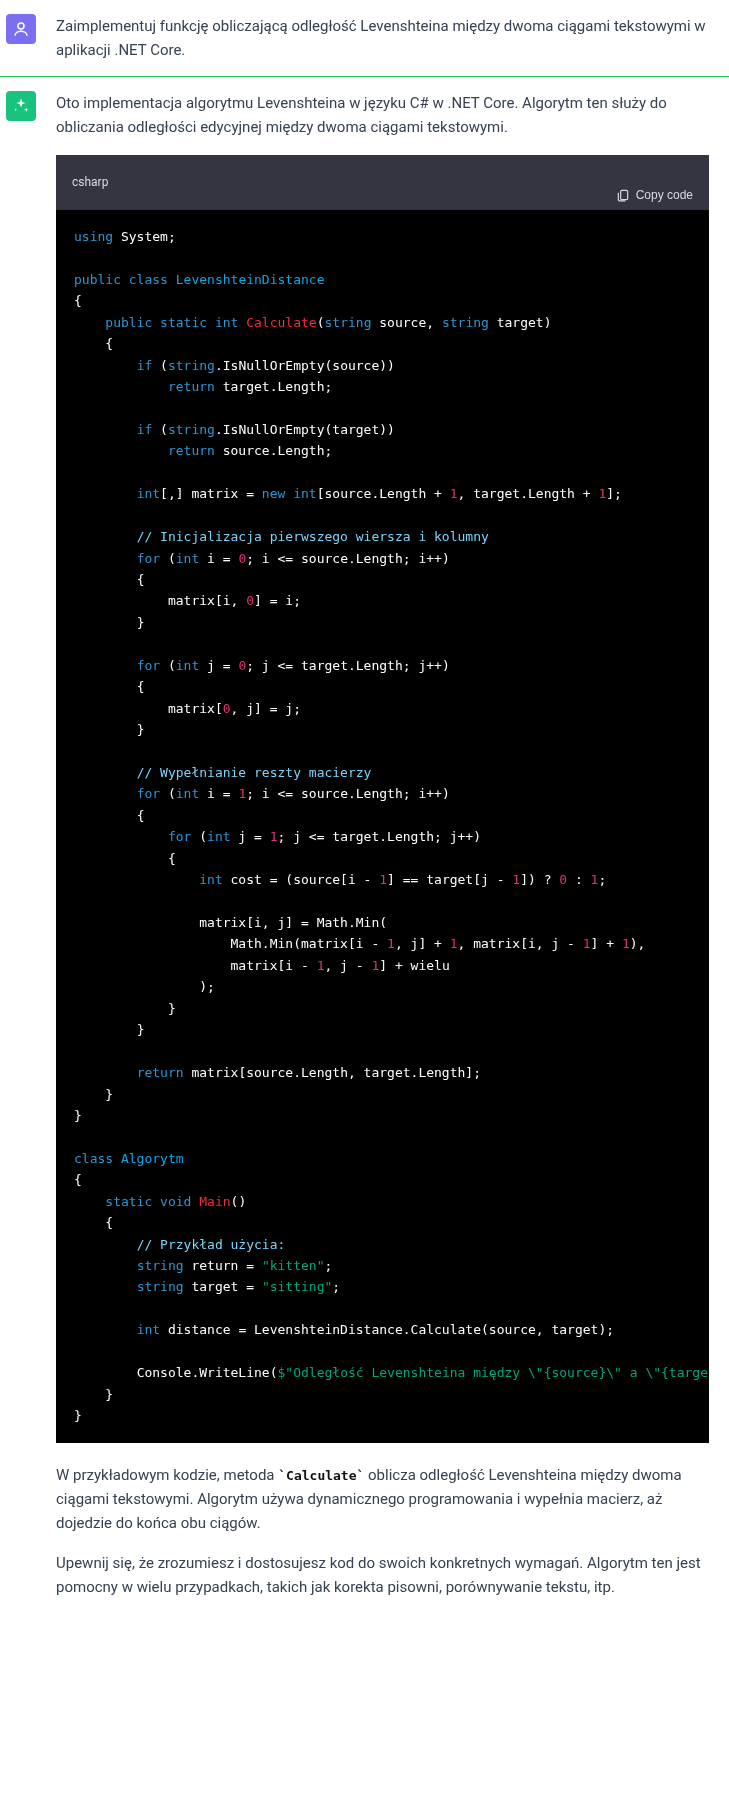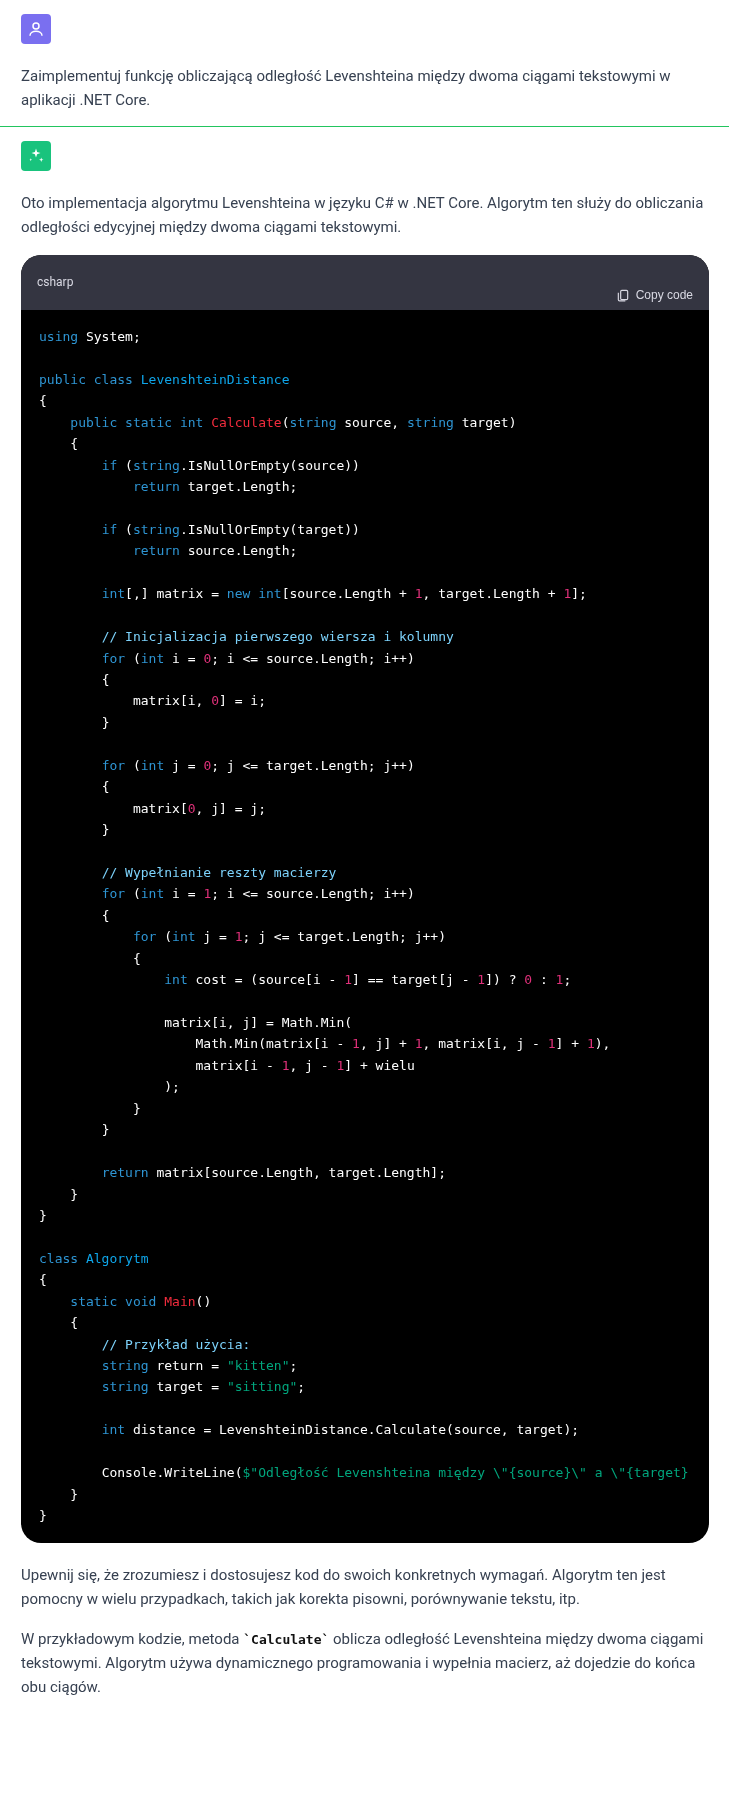--- a/index.html
+++ b/index.html
@@ -5,22 +5,21 @@
   * { box-sizing: border-box; margin: 0; padding: 0; }
   body {
     font-family: -apple-system, BlinkMacSystemFont, "Segoe UI", Roboto, sans-serif;
     background: #ffffff;
     color: #374151;
     width: 729px;
   }
   .msg-row {
     display: flex;
     gap: 20px;
-    padding: 14px 20px 14px 21px;
-    flex-direction: column;
+    padding: 14px 20px 14px 6px;
   }
   .msg-row + .msg-row { border-top: 1px solid #22c55e; }
   .avatar {
     width: 30px;
     height: 30px;
     border-radius: 4px;
     flex: 0 0 30px;
     display: flex;
     align-items: center;
     justify-content: center;
@@ -33,21 +32,21 @@
     font-size: 15px;
     line-height: 1.6;
     color: #374151;
     min-width: 0;
   }
   .msg-body p { margin-bottom: 16px; }
   .msg-body p:last-child { margin-bottom: 0; }
 
   .code-block {
     background: #000000;
-    border-radius: 20px;
+    border-radius: 0;
     margin: 14px 0 20px 0;
     overflow: hidden;
   }
   .code-header {
     background: #343541;
     color: #d9d9e3;
     font-size: 12px;
     padding: 8px 16px;
     display: flex;
     justify-content: space-between;
@@ -187,18 +186,18 @@
         <span class="k-type">string</span><span> target = </span><span class="str">"sitting"</span><span>;</span>
 
         <span class="k-type">int</span><span> distance = LevenshteinDistance.Calculate(source, target);</span>
 
         <span>Console.WriteLine(</span><span class="interp">$"Odległość Levenshteina między \"</span><span class="interp">{source}</span><span class="interp">\" a \"</span><span class="interp">{target}</span>
     <span>}</span>
 <span>}</span></pre>
       </div>
     </div>
 
-    <p>Upewnij się, że zrozumiesz i dostosujesz kod do swoich konkretnych wymagań. Algorytm ten jest pomocny w wielu przypadkach, takich jak korekta pisowni, porównywanie tekstu, itp.</p>
     <p>
       <span>W przykładowym kodzie, metoda </span><code class="inline">`Calculate`</code><span> oblicza odległość Levenshteina między dwoma ciągami tekstowymi. Algorytm używa dynamicznego programowania i wypełnia macierz, aż dojedzie do końca obu ciągów.</span>
     </p>
+    <p>Upewnij się, że zrozumiesz i dostosujesz kod do swoich konkretnych wymagań. Algorytm ten jest pomocny w wielu przypadkach, takich jak korekta pisowni, porównywanie tekstu, itp.</p>
   </div>
 </div>
 
 </body></html>

